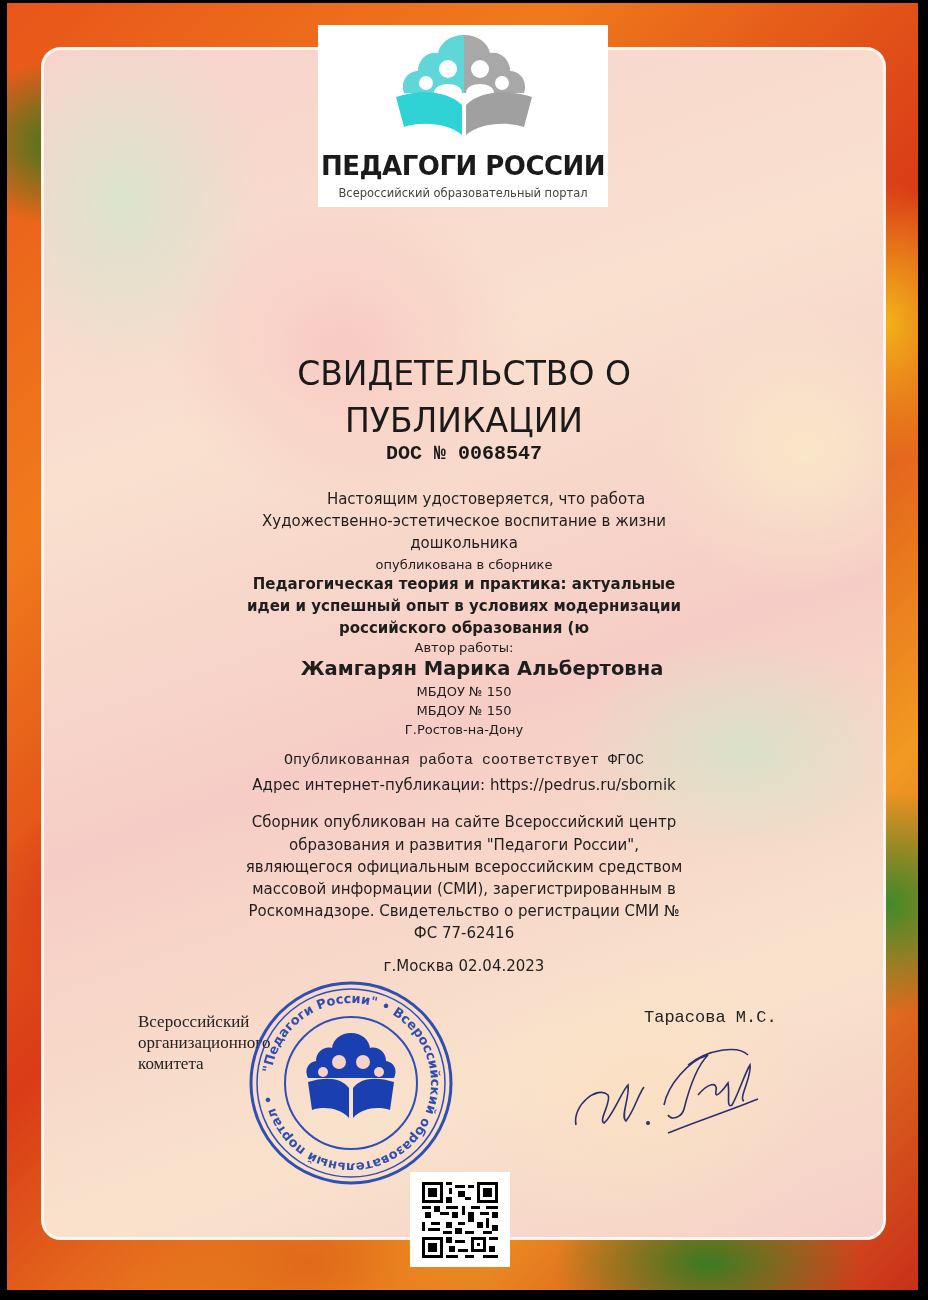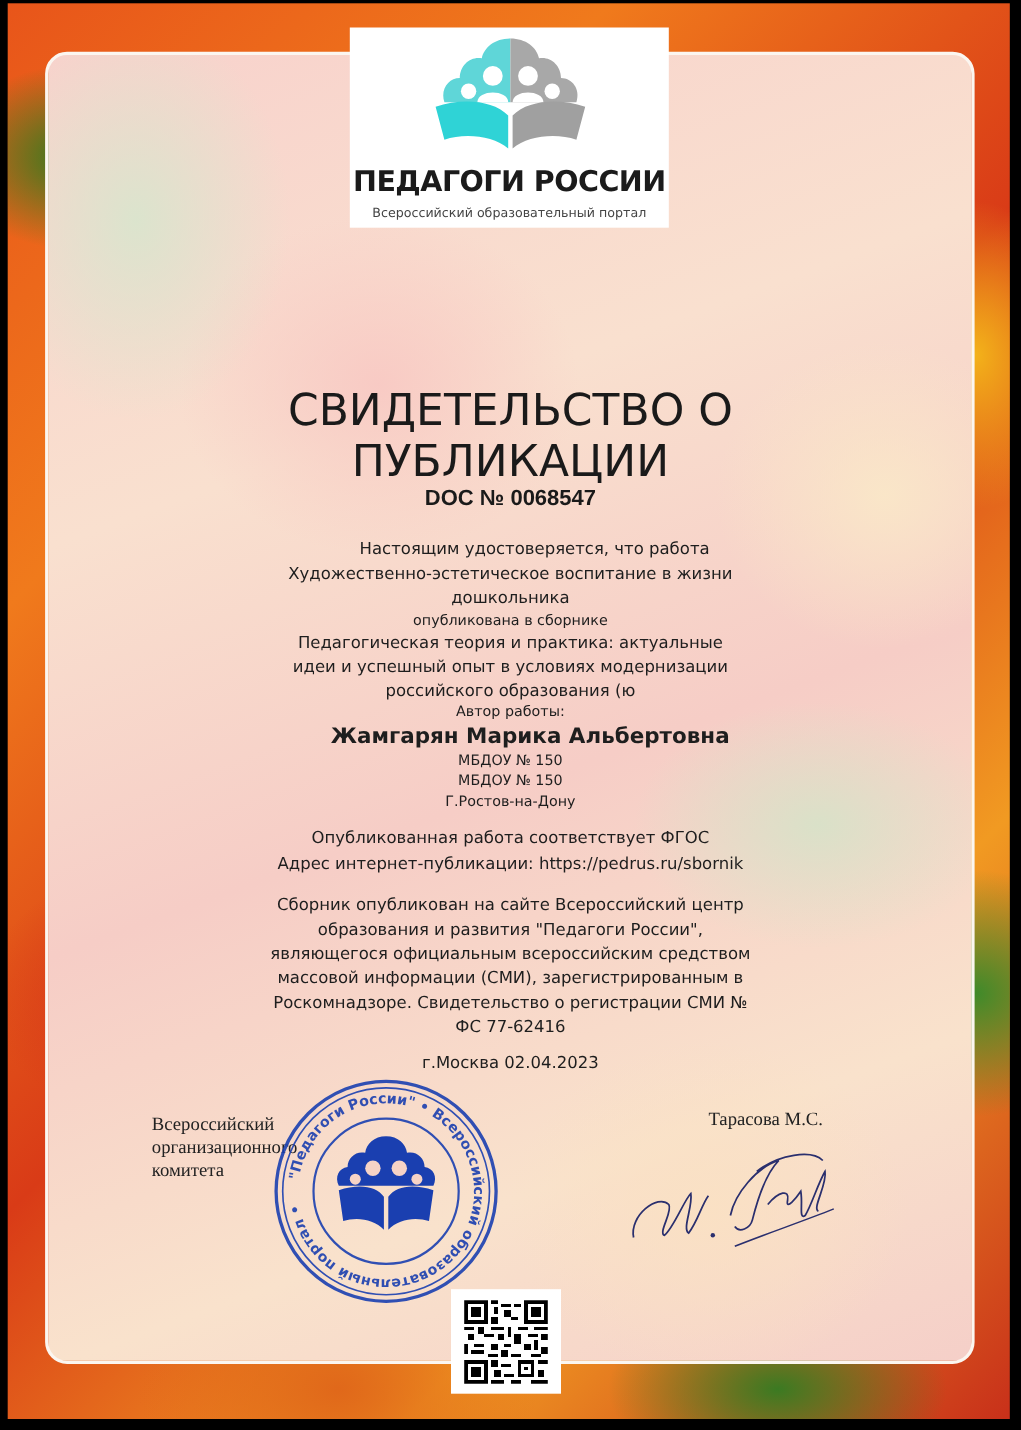--- a/index.html
+++ b/index.html
@@ -41,31 +41,31 @@
     font-family: "DejaVu Sans", sans-serif; font-size: 26px; font-weight: bold;
     color: #1b1b1b; letter-spacing: -0.5px;
   }
   .logo-sub {
     position: absolute; left: 0; right: 0; top: 161px; text-align: center;
     font-family: "DejaVu Sans", sans-serif; font-size: 11.5px; color: #444;
   }
 
   .title {
     position: absolute; left: 0; width: 928px; top: 350px; text-align: center;
-    font-family: "DejaVu Sans", sans-serif; font-size: 40px; line-height: 47px; color: #1a1a1a;
+    font-family: "DejaVu Sans", sans-serif; font-size: 33px; line-height: 47px; color: #1a1a1a;
   }
   .docno {
     position: absolute; left: 0; width: 928px; top: 442px; text-align: center;
-    font-family: Liberation Sans, sans-serif; font-size: 20px; font-weight: bold; color: #1a1a1a;
+    font-family: Liberation Mono, monospace; font-size: 20px; font-weight: bold; color: #1a1a1a;
   }
 
   .line { position: absolute; left: 0; width: 928px; text-align: center; font-family: "DejaVu Sans", sans-serif; color: #1e1e1e; }
   .t15 { font-size: 15px; }
   .t13 { font-size: 13px; }
-  .b15 { font-size: 15px; font-weight: normal; }
+  .b15 { font-size: 15px; font-weight: bold; }
   .b19 { font-size: 19.5px; font-weight: bold; }
 
   .serif { position: absolute; font-family: "Liberation Serif", "DejaVu Serif", serif; font-size: 17px; color: #222; line-height: 21px; }
 
   .stamp { position: absolute; left: 246px; top: 978px; width: 210px; height: 210px; }
   .signature { position: absolute; left: 568px; top: 1025px; width: 200px; height: 110px; }
 
   .qr-box { position: absolute; left: 410px; top: 1172px; width: 100px; height: 95px; background: #fff; }
   .qr { position: absolute; left: 12px; top: 10px; width: 76px; height: 76px; }
 </style>
@@ -109,39 +109,39 @@
 <div class="line t13" style="top:557px;">опубликована в сборнике</div>
 <div class="line b15" style="top:575px;">Педагогическая теория и практика: актуальные</div>
 <div class="line b15" style="top:597px;">идеи и успешный опыт в условиях модернизации</div>
 <div class="line b15" style="top:619px;">российского образования (ю</div>
 <div class="line t13" style="top:640px;">Автор работы:</div>
 <div class="line b19" style="top:657px;padding-left:36px;">Жамгарян Марика Альбертовна</div>
 <div class="line t13" style="top:684px;">МБДОУ № 150</div>
 <div class="line t13" style="top:703px;">МБДОУ № 150</div>
 <div class="line t13" style="top:722px;">Г.Ростов-на-Дону</div>
 
-<div class="line t15" style="top:752px;">Опубликованная работа соответствует ФГОС</div>
+<div class="line t15" style="top:752px;font-family:Liberation Mono, monospace;">Опубликованная работа соответствует ФГОС</div>
 <div class="line t15" style="top:776px;">Адрес интернет-публикации: https://pedrus.ru/sbornik</div>
 
 <div class="line t15" style="top:813px;">Сборник опубликован на сайте Всероссийский центр</div>
 <div class="line t15" style="top:836px;">образования и развития "Педагоги России",</div>
 <div class="line t15" style="top:858px;">являющегося официальным всероссийским средством</div>
 <div class="line t15" style="top:880px;">массовой информации (СМИ), зарегистрированным в</div>
 <div class="line t15" style="top:902px;">Роскомнадзоре. Свидетельство о регистрации СМИ №</div>
 <div class="line t15" style="top:924px;">ФС 77-62416</div>
 
 <div class="line t15" style="top:957px;">г.Москва 02.04.2023</div>
 
 <div class="serif" style="left:138px; top:1011px;">
   <div>Всероссийский</div>
   <div>организационного</div>
   <div>комитета</div>
 </div>
 
-<div class="serif" style="left:644px; top:1007px;">Тарасова М.С.</div>
+<div class="serif" style="left:644px; top:1007px;font-family:Liberation Mono, monospace;">Тарасова М.С.</div>
 
 <svg class="stamp" viewBox="0 0 210 210">
   <defs>
     <path id="stampArc" d="M105,105 m-80,0 a80,80 0 1,1 160,0 a80,80 0 1,1 -160,0"></path>
   </defs>
   <circle cx="105" cy="105" r="100" fill="none" stroke="#1a3fb0" stroke-width="3" opacity="0.9"></circle>
   <circle cx="105" cy="105" r="94" fill="none" stroke="#1a3fb0" stroke-width="1.5" opacity="0.9"></circle>
   <circle cx="105" cy="105" r="66" fill="none" stroke="#1a3fb0" stroke-width="2" opacity="0.9"></circle>
   <text font-family="DejaVu Sans, sans-serif" font-size="13" font-weight="bold" fill="#1a3fb0" opacity="0.9">
     <textPath href="#stampArc" startOffset="2%">"Педагоги России" • Всероссийский образовательный портал •</textPath>

